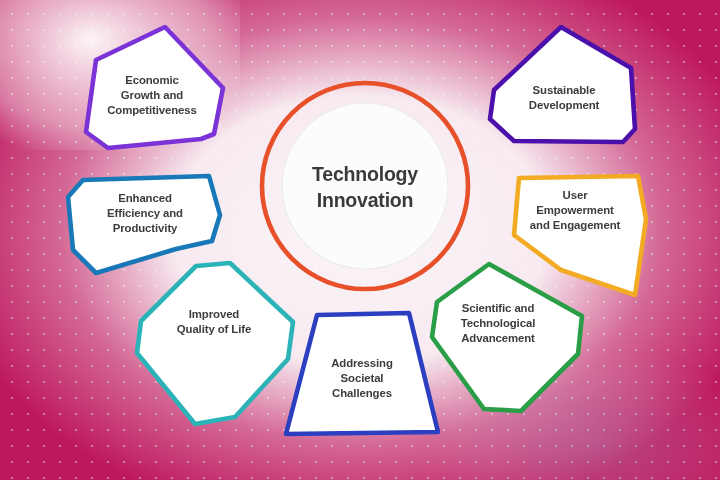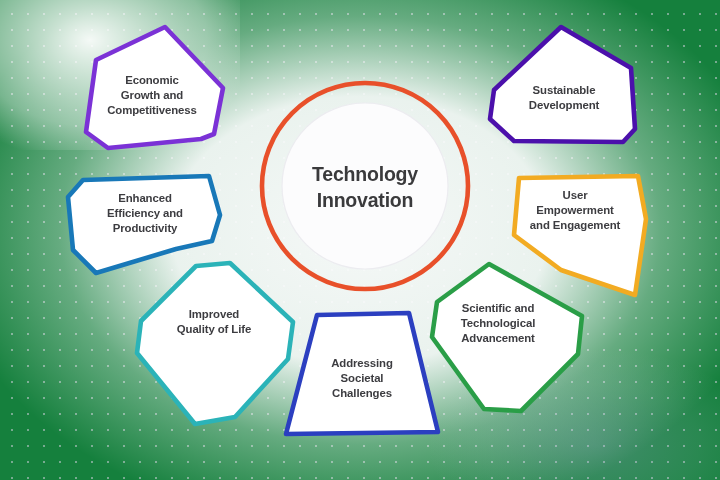--- a/index.html
+++ b/index.html
@@ -9,21 +9,21 @@
   }
   body {
     font-family: "Liberation Sans", sans-serif;
   }
 
   #canvas {
     position: relative;
     width: 720px;
     height: 480px;
     overflow: hidden;
-    background: #15803d;
+    background: #be185d;
   }
 
   
   .dot-grid {
     position: absolute;
     inset: 0;
     background-image: radial-gradient(#c9ccd6 1.1px, transparent 1.2px);
     background-size: 16px 16px;
     background-position: 4px 6px;
     opacity: 0.55;

